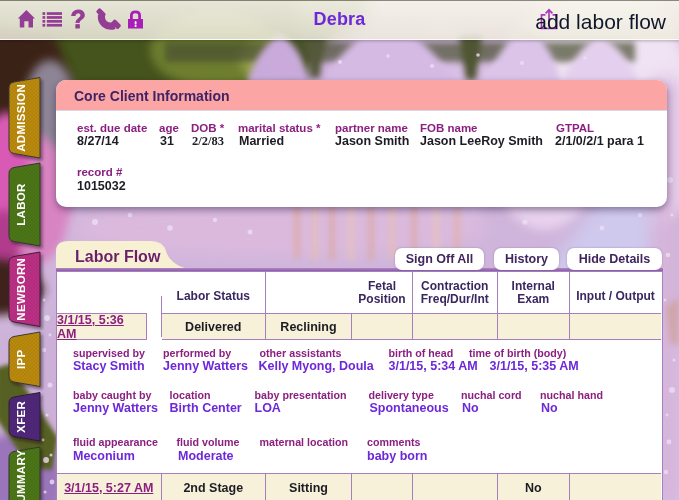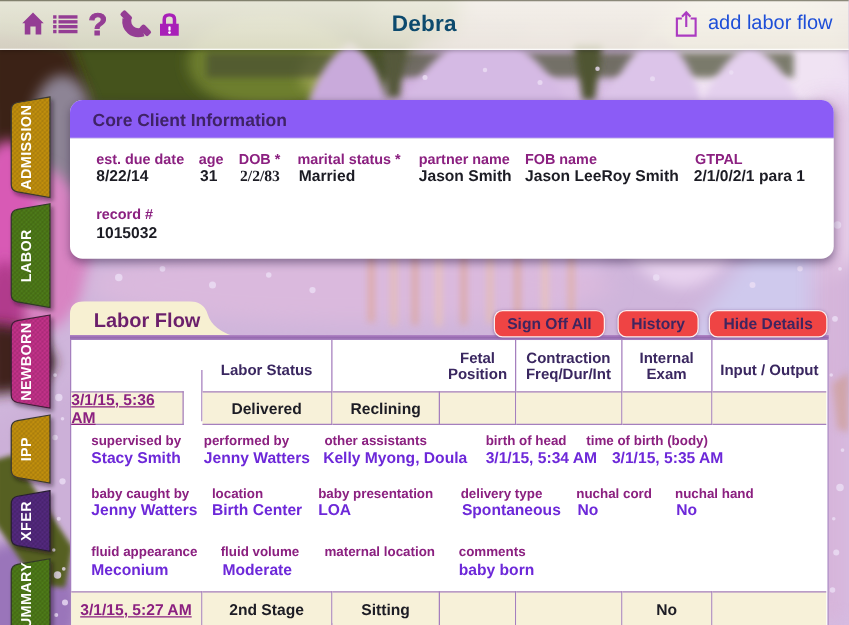--- a/index.html
+++ b/index.html
@@ -7,33 +7,33 @@
        font-family:"Liberation Sans",sans-serif;background:#c9b6dc;}
   .abs{position:absolute;}
   
   #topbar{position:absolute;left:0;top:0;width:679px;height:40px;
     background:linear-gradient(rgba(248,246,236,0.90), rgba(238,235,221,0.86));
     border-top:1px solid rgba(60,60,40,0.55);
     border-bottom:1px solid rgba(255,255,255,0.75);
     box-shadow:0 1px 3px rgba(0,0,0,0.25);
     box-sizing:border-box;z-index:20;}
   #title{position:absolute;left:0;top:9px;width:679px;text-align:center;
-    font-size:18px;font-weight:bold;color:#0c4a6e;letter-spacing:0.2px;z-index:22;}
-  #addlabor{position:absolute;right:13px;top:10px;font-size:16px;color:#1d4ed8;z-index:22;}
+    font-size:18px;font-weight:bold;color:#6d28d9;letter-spacing:0.2px;z-index:22;}
+  #addlabor{position:absolute;right:13px;top:10px;font-size:21px;color:#0f172a;z-index:22;}
   
   #corepanel{position:absolute;left:56px;top:80px;width:611px;height:127px;
     background:#fff;border-radius:10px;box-shadow:0 3px 7px rgba(40,20,60,0.45);z-index:10;}
   #corehead{position:absolute;left:0;top:0;width:100%;height:30px;
-    background:#8b5cf6;border-bottom:1px solid #dbd7e8;
+    background:#fca5a5;border-bottom:1px solid #dbd7e8;
     border-radius:10px 10px 0 0;}
   #corehead span{position:absolute;left:18px;top:8px;font-size:14px;font-weight:bold;color:#3f2366;}
   .lbl{position:absolute;font-size:11.5px;font-weight:bold;color:#8b2080;white-space:nowrap;}
   .val{position:absolute;font-size:12.5px;font-weight:bold;color:#1c1c24;white-space:nowrap;}
   
-  #lfbuttons .btn{position:absolute;height:20px;background:#ef4444;
+  #lfbuttons .btn{position:absolute;height:20px;background:#ffffff;
     border:1px solid rgba(255,255,255,0.9);border-radius:7px;
     box-shadow:0 0 2px rgba(120,80,140,0.5);
     font-size:12.5px;font-weight:bold;color:#40255f;text-align:center;line-height:20px;z-index:12;}
   #lfline{position:absolute;left:56px;top:268px;width:607px;height:3px;
     background:linear-gradient(#b286c6,#8a5ca6);z-index:11;}
   
   #lftable{position:absolute;left:56px;top:271px;width:607px;height:232px;
     background:#fff;border:1.5px solid #a57fbe;box-sizing:border-box;z-index:10;}
   .hcell{position:absolute;top:0;height:41px;border-right:1.5px solid #a57fbe;
     box-sizing:border-box;display:flex;align-items:center;justify-content:center;
@@ -247,21 +247,21 @@
     <path d="M10 13.5 L10 2 M6.6 5.4 L10 1.8 L13.4 5.4"></path>
   </g>
 </svg>
 <div id="addlabor">add labor flow</div>
 
 <div id="corepanel">
   <div id="corehead">
       <span>Core Client Information</span>
     </div>
   <div class="lbl" style="left:21px;top:42px;">est. due date</div>
-  <div class="val" style="left:21px;top:53.5px;">8/22/14</div>
+  <div class="val" style="left:21px;top:53.5px;">8/27/14</div>
   <div class="lbl" style="left:103px;top:42px;">age</div>
   <div class="val" style="left:104px;top:53.5px;">31</div>
   <div class="lbl" style="left:135px;top:42px;">DOB *</div>
   <div class="val" style="left:136px;top:53.5px;font-family:Liberation Serif, serif;">2/2/83</div>
   <div class="lbl" style="left:182px;top:42px;">marital status *</div>
   <div class="val" style="left:183px;top:53.5px;text-align:right;">Married</div>
   <div class="lbl" style="left:279px;top:42px;">partner name</div>
   <div class="val" style="left:279px;top:53.5px;">Jason Smith</div>
   <div class="lbl" style="left:364px;top:42px;">FOB name</div>
   <div class="val" style="left:364px;top:53.5px;">Jason LeeRoy Smith</div>

